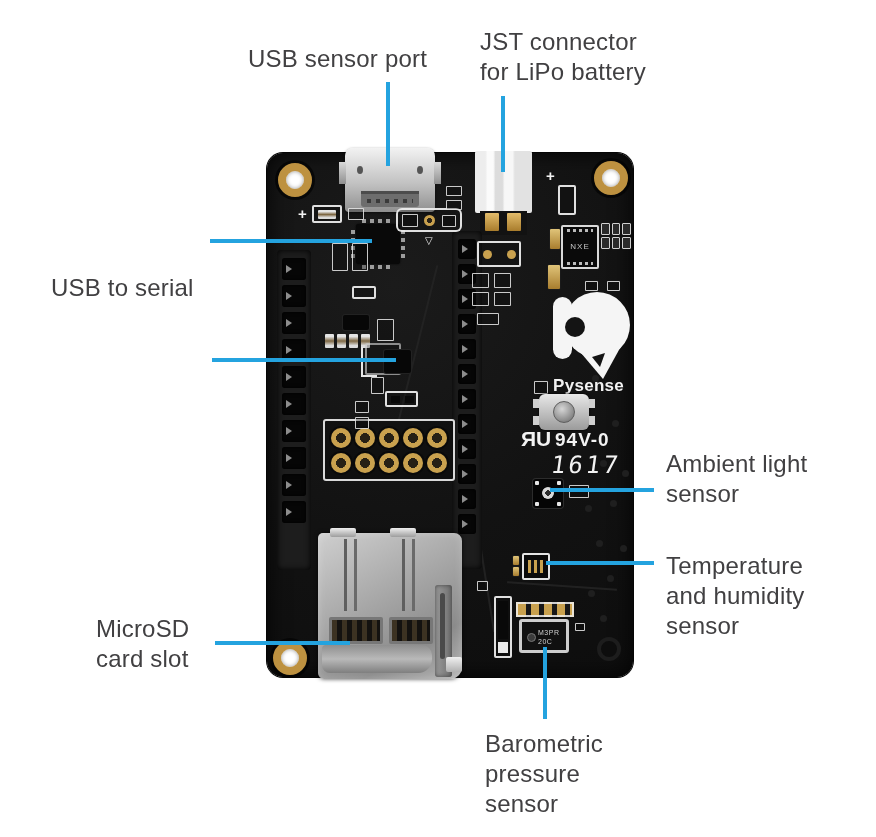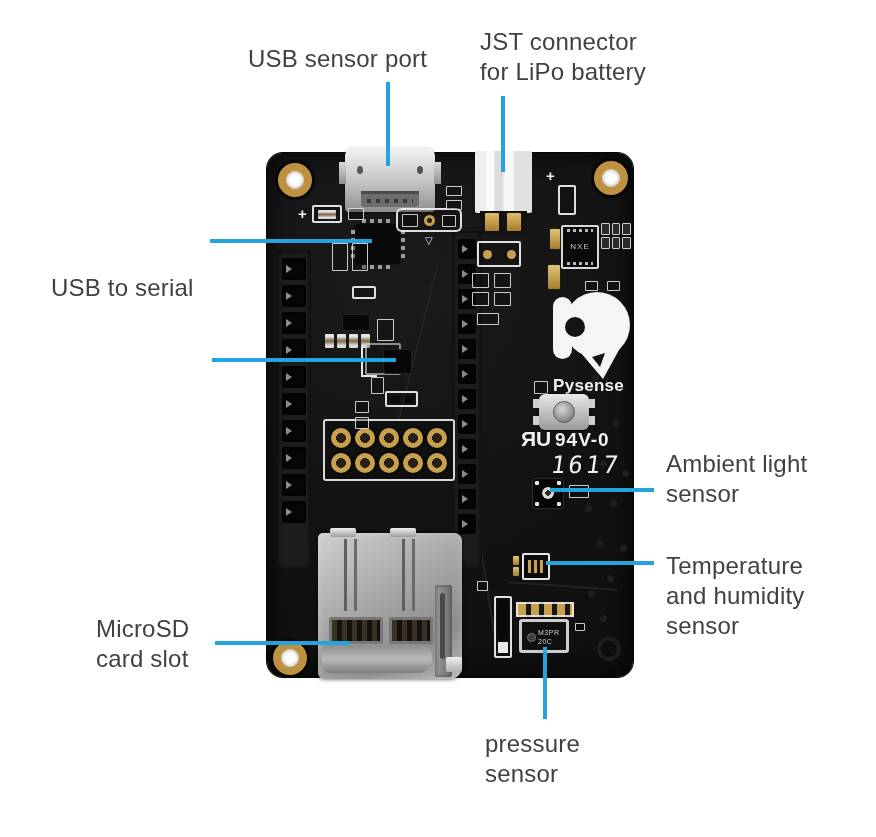--- a/index.html
+++ b/index.html
@@ -359,17 +359,18 @@
   <div class="label" style="left:666px;top:551px;">
     <div>Temperature</div>
     <div>and humidity</div>
     <div>sensor</div>
   </div>
   <div class="label" style="left:96px;top:614px;">
     <div>MicroSD</div>
     <div>card slot</div>
   </div>
   <div class="label" style="left:485px;top:729px;">
+    <div>Barometric</div>
     <div>pressure</div>
     <div>sensor</div>
   </div>
 
 </div>
 
 </body></html>

